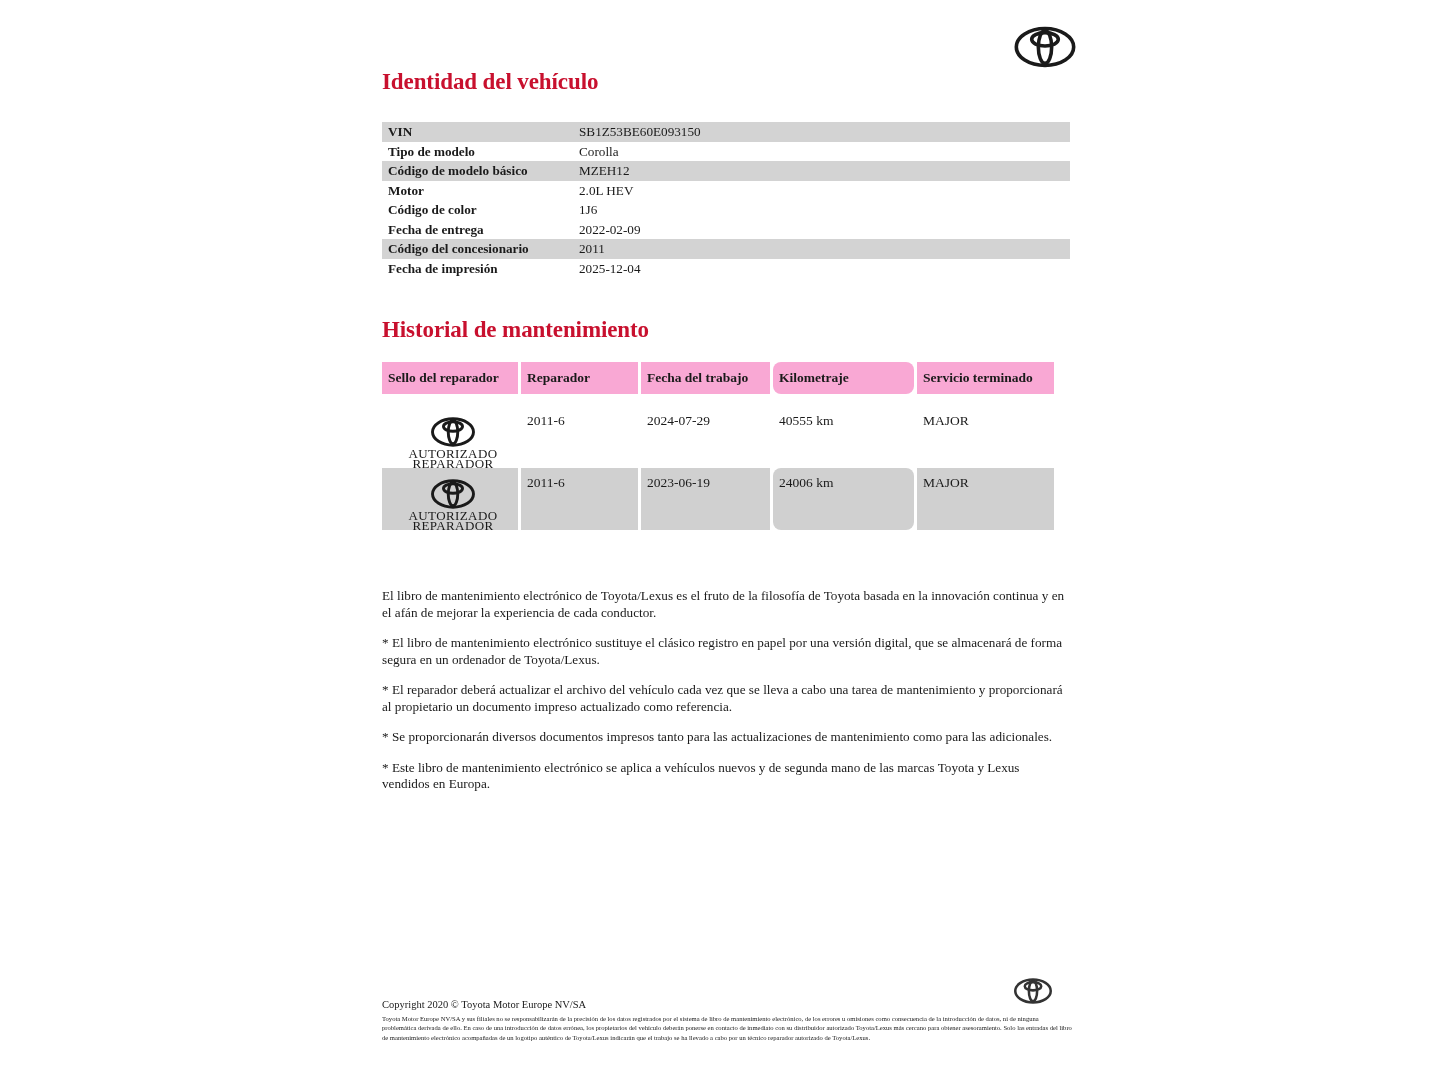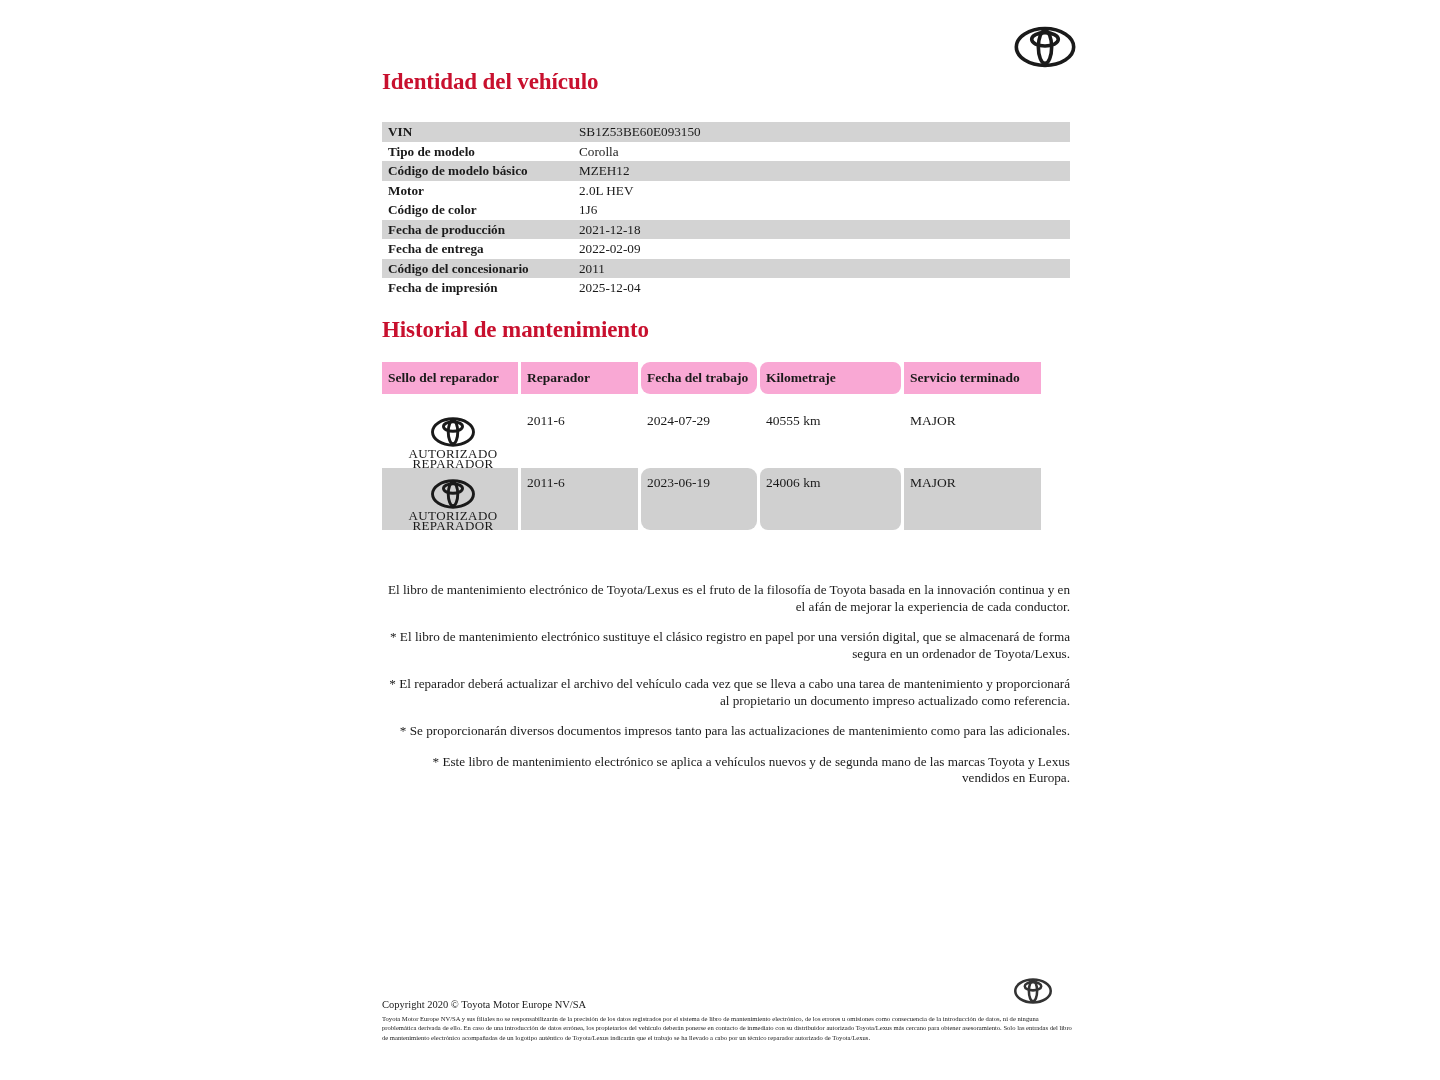--- a/index.html
+++ b/index.html
@@ -101,21 +101,21 @@
     display: flex;
     align-items: center;
     padding-top: 0;
   }
   .data-row { min-height: 62px; }
   .data-row.shaded .hist-cell { background: #d0d0d0; }
   .data-row .hist-cell { padding-top: 7px; }
 
   .c-stamp { width: 136px; }
   .c-rep   { width: 117px; }
-  .c-date  { width: 116px; border-radius: 9px; }
+  .c-date  { width: 129px; }
   .c-km    { width: 141px; border-radius: 8px; }
   .c-svc   { width: 137px; }
 
   .stamp {
     display: flex;
     flex-direction: column;
     align-items: center;
     justify-content: flex-start;
     padding-top: 4px;
     width: 100%;
@@ -129,24 +129,24 @@
   }
 
   
   .body-copy {
     position: absolute;
     left: 2px;
     top: 576px;
     width: 688px;
   }
   .body-copy p {
-    margin: 6px 0 14px 0;
+    margin: 12px 0 14px 0;
     font-size: 13.2px;
     line-height: 16.5px;
-    text-align: right;
+    text-align: left;
   }
 
   
   .copyright {
     position: absolute;
     left: 2px;
     top: 999px;
     font-size: 10.5px;
   }
   .disclaimer {
@@ -188,24 +188,20 @@
         <td class="label">Código de modelo básico</td>
         <td class="value">MZEH12</td>
       </tr>
       <tr>
         <td class="label">Motor</td>
         <td class="value">2.0L HEV</td>
       </tr>
       <tr>
         <td class="label">Código de color</td>
         <td class="value">1J6</td>
-      </tr>
-      <tr class="shaded">
-        <td class="label">Fecha de producción</td>
-        <td class="value">2021-12-18</td>
       </tr>
       <tr>
         <td class="label">Fecha de entrega</td>
         <td class="value">2022-02-09</td>
       </tr>
       <tr class="shaded">
         <td class="label">Código del concesionario</td>
         <td class="value">2011</td>
       </tr>
       <tr>

